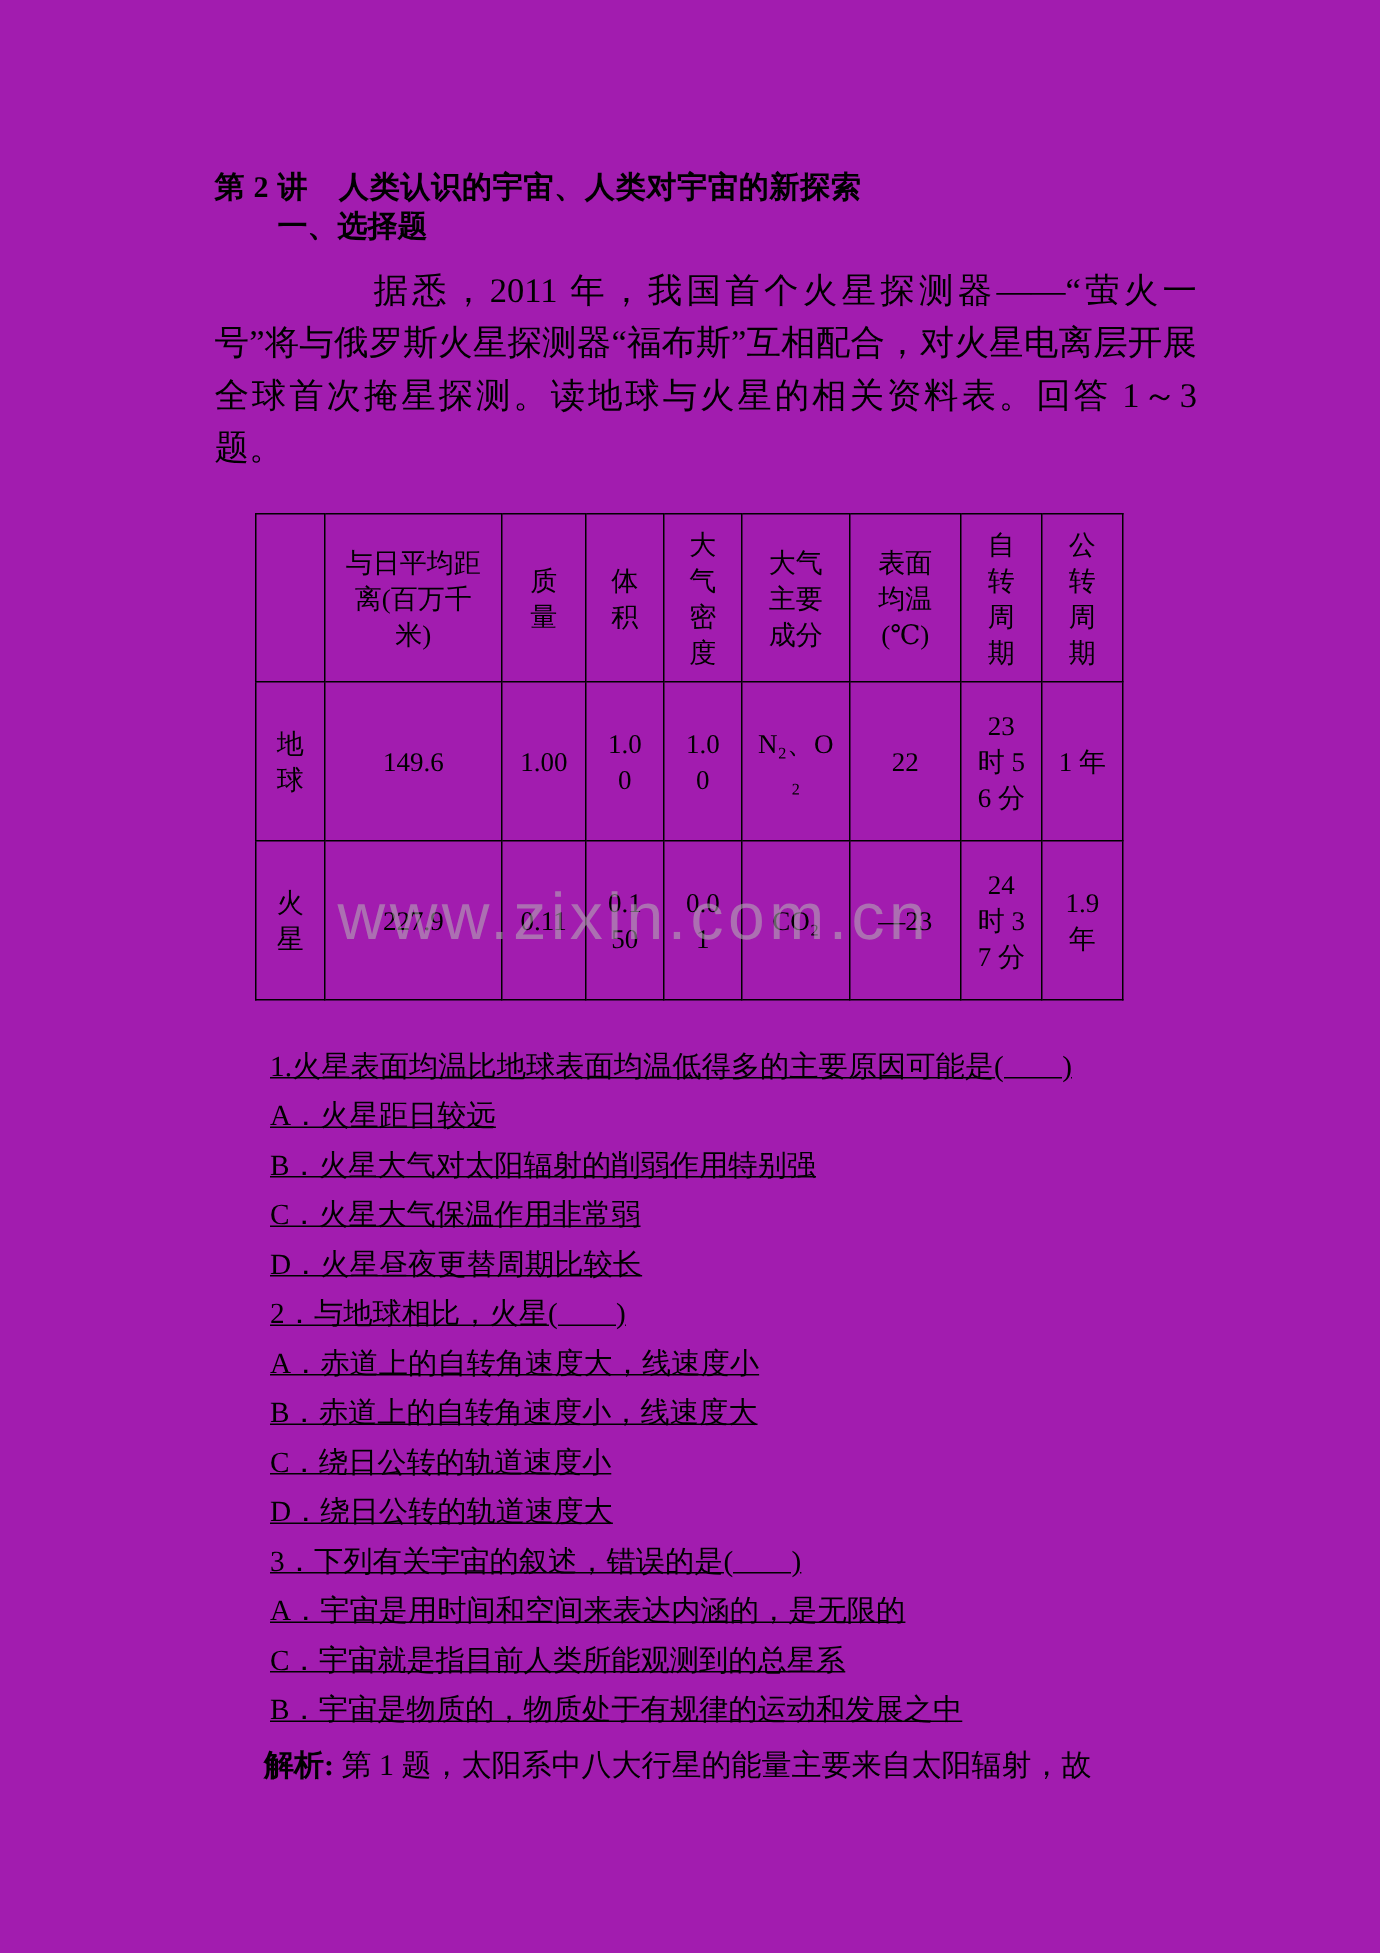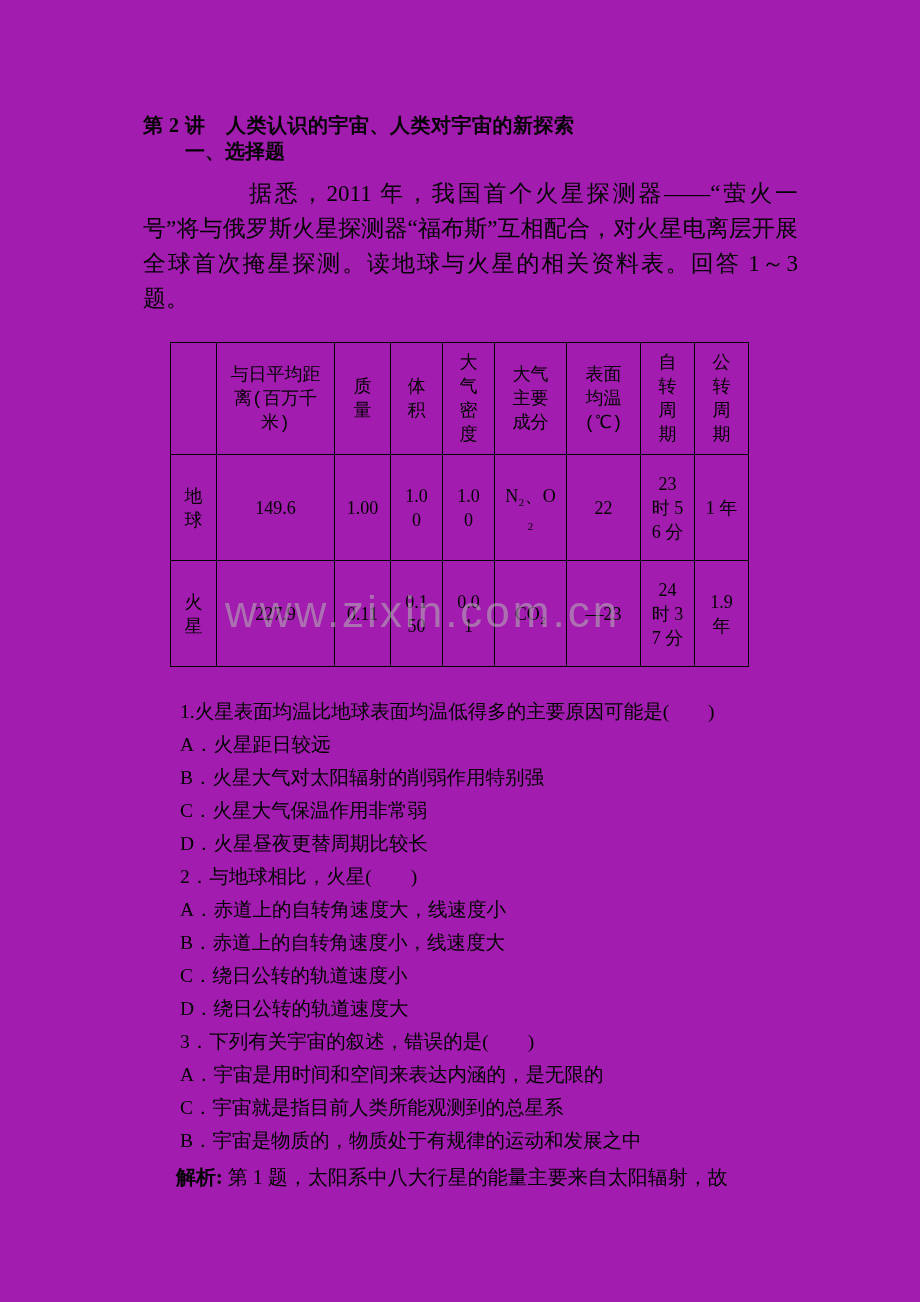--- a/index.html
+++ b/index.html
@@ -56,40 +56,40 @@
   }
   table.planet th, table.planet td {
     border: 1px solid #000000;
     text-align: center;
     vertical-align: middle;
     padding: 4px 10px;
     font-weight: normal;
     word-break: break-all;
     line-height: 24px;
   }
-  tr.hdr    { height: 112px; font-family: Liberation Mono, monospace; }
+  tr.hdr    { height: 112px; }
   tr.datarow { height: 106px; }
   .watermark {
     position: absolute;
     left: 55px;
     top: 245px;
     font-size: 44px;
     font-family: "Liberation Sans", sans-serif;
     color: rgba(180, 180, 180, 0.55);
     letter-spacing: 3px;
     white-space: nowrap;
     pointer-events: none;
   }
   .questions {
     margin-top: 28px;
     margin-left: 37px;
     font-size: 19.5px;
     line-height: 33px;
   }
-  .q-line { white-space: nowrap; }
+  .q-line { white-space: nowrap; text-decoration: underline; }
   .analysis {
     margin-top: 2px;
     margin-left: 33px;
     font-size: 20px;
     line-height: 36px;
   }
   .analysis .prefix { font-weight: bold; }
 </style>
 </head>
 <body>

